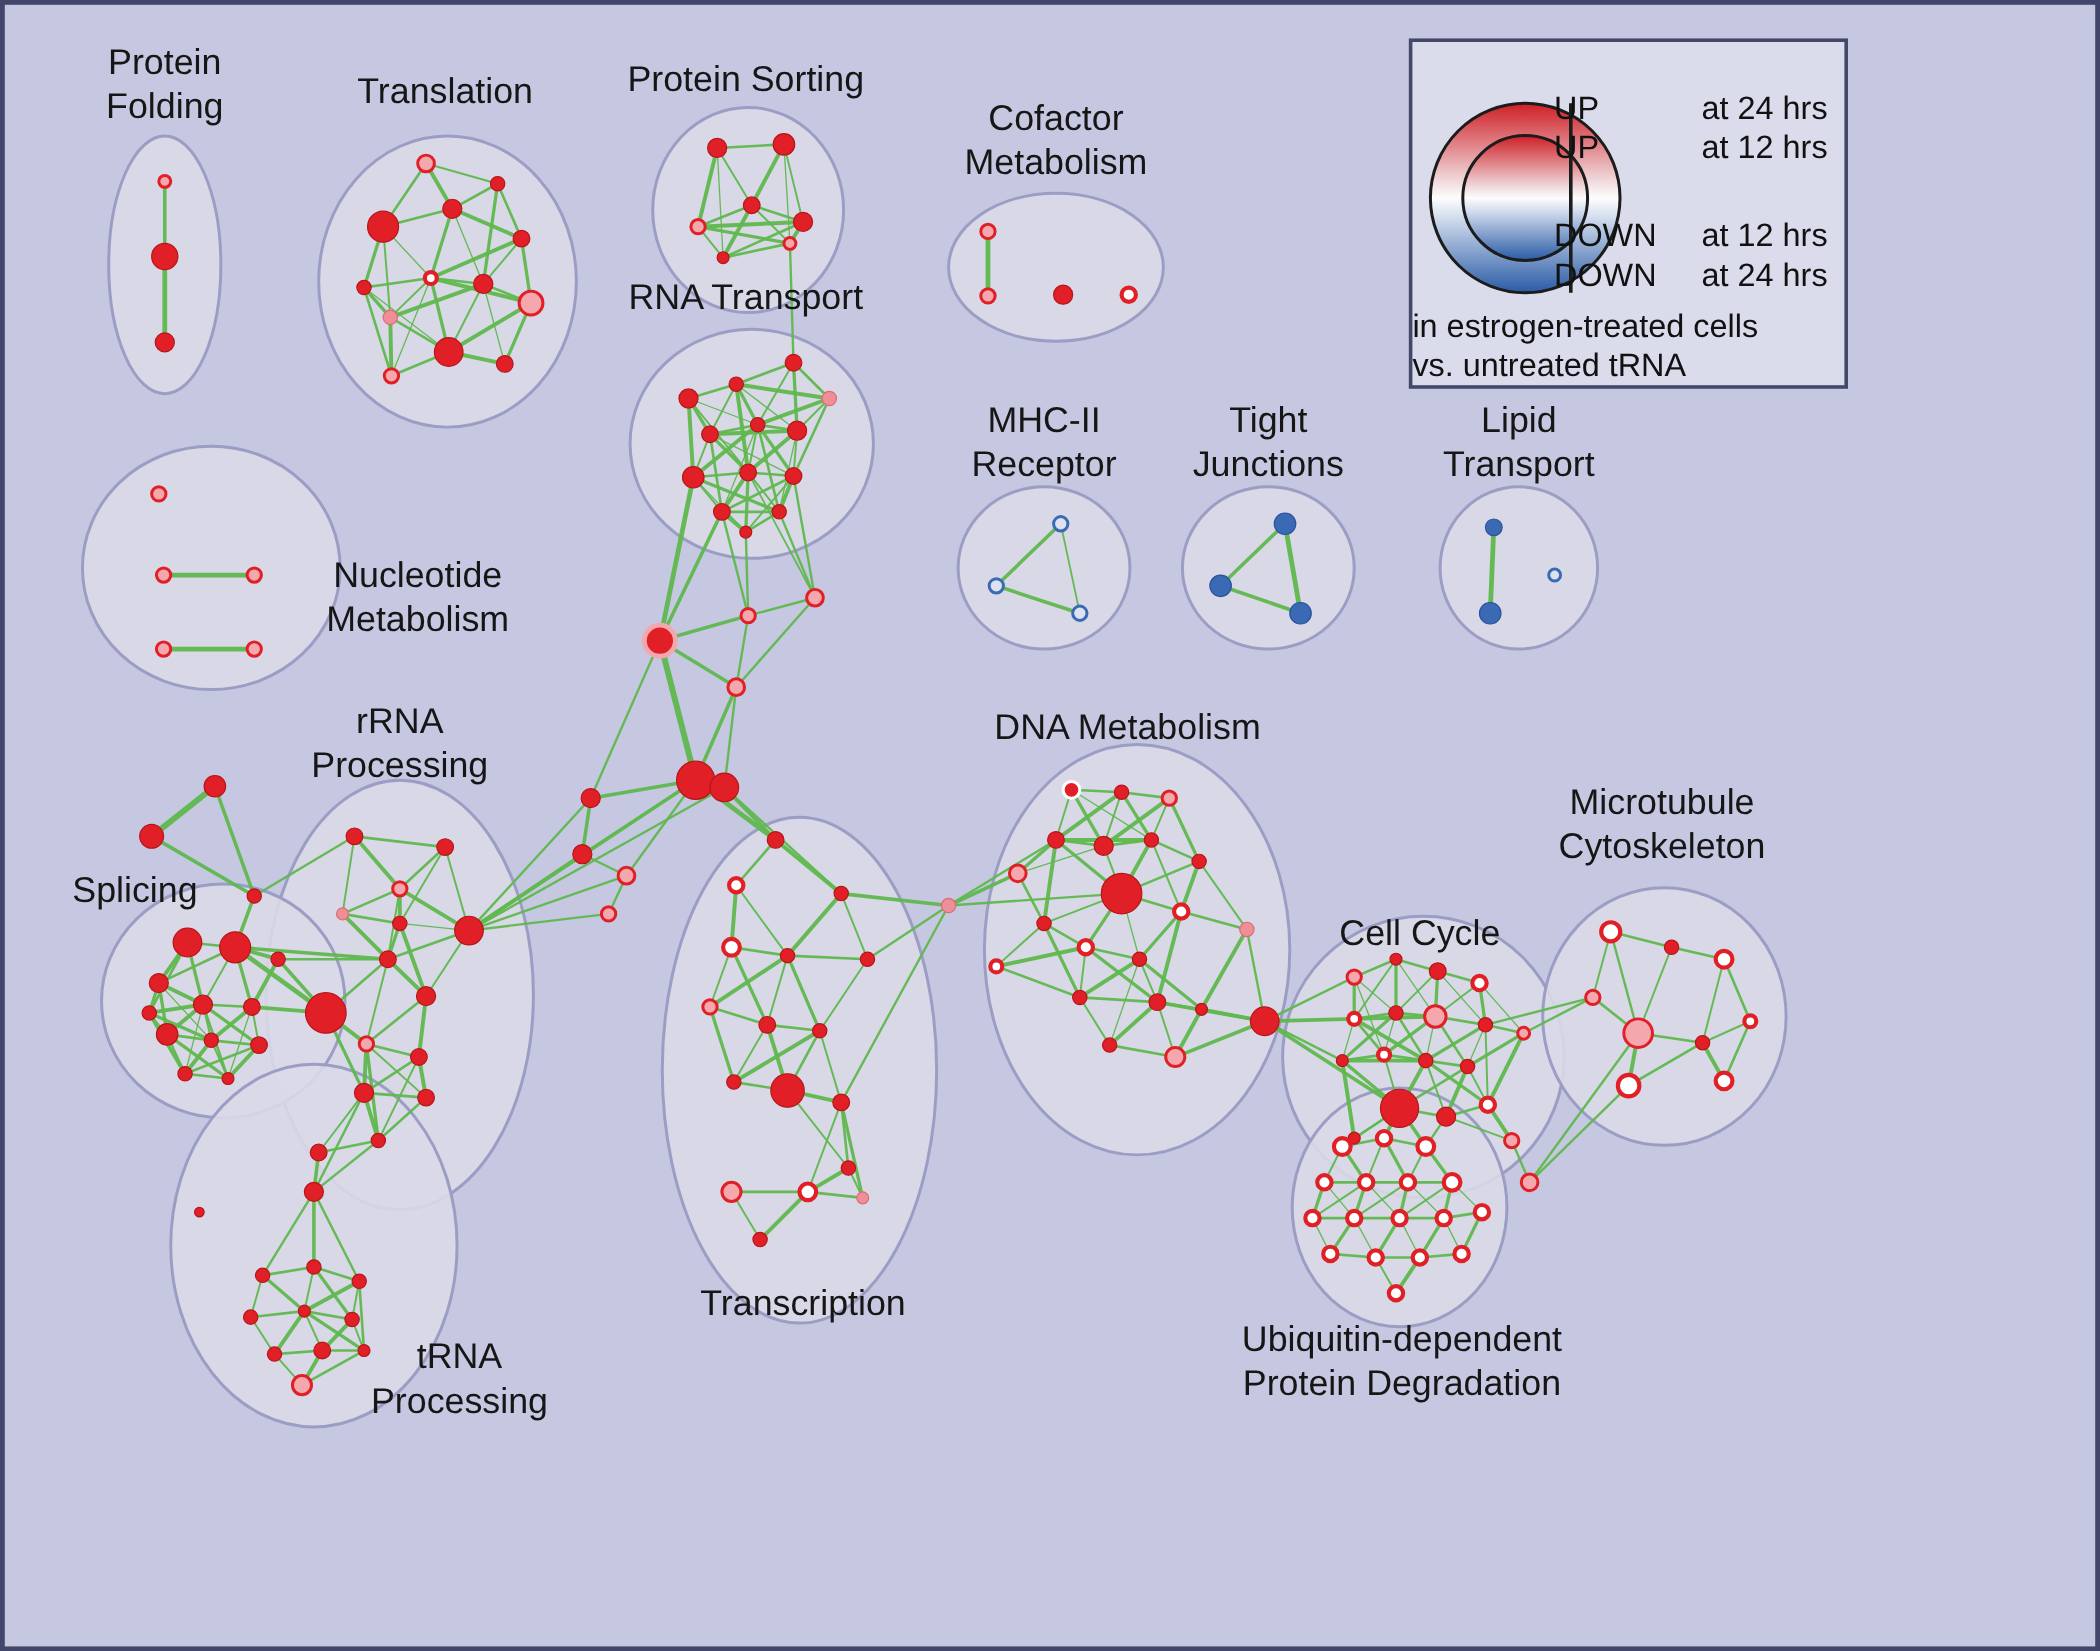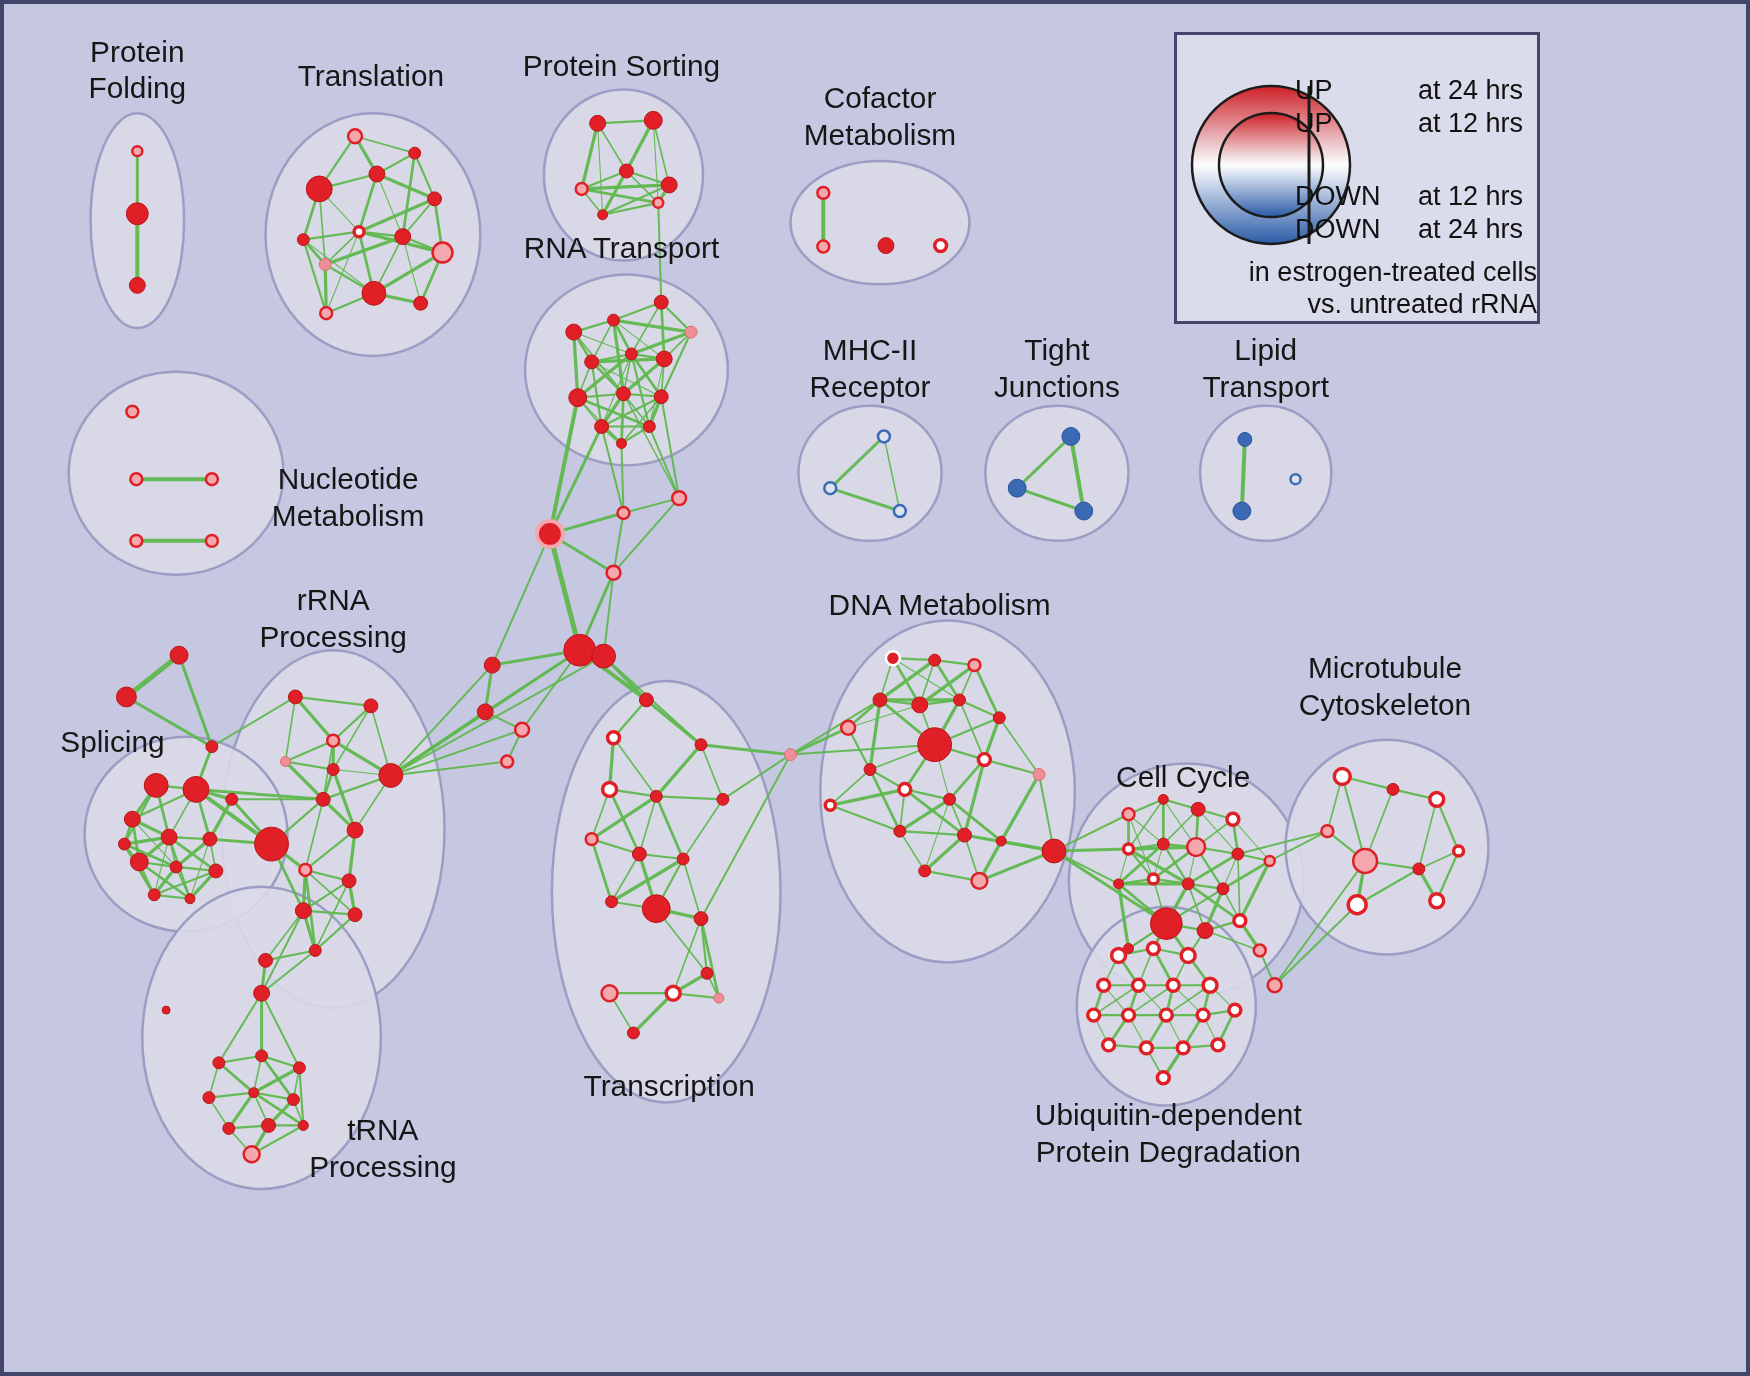--- a/index.html
+++ b/index.html
@@ -31,21 +31,21 @@
   }
   .legend-circles{position:absolute;left:12px;top:26px;}
   .legend-row{
     position:absolute;left:118px;right:14px;
     display:flex;justify-content:space-between;
     white-space:nowrap;
     align-items:center;
   }
   .legend-caption{
     position:absolute;left:0;right:0;
-    text-align:right;
+    text-align:left;
   }
 </style>
 </head>
 <body>
 
 <div class="canvas">
 
   <svg class="net" id="network-svg" viewBox="0 0 1750 1376">
       <g>
         <ellipse cx="133" cy="218" rx="47" ry="108" fill="#d9d9e8" fill-opacity="0.9" stroke="#9b9dc4" stroke-width="2.5"></ellipse>
@@ -784,16 +784,16 @@
     </div>
     <div class="legend-row" style="top:146px">
       <span>DOWN</span>
       <span>at 12 hrs</span>
     </div>
     <div class="legend-row" style="top:179px">
       <span>DOWN</span>
       <span>at 24 hrs</span>
     </div>
     <div class="legend-caption" style="top:222px">in estrogen-treated cells</div>
-    <div class="legend-caption" style="top:254px">vs. untreated rRNA</div>
+    <div class="legend-caption" style="top:254px">vs. untreated tRNA</div>
   </div>
 
 </div>
 
 </body></html>

